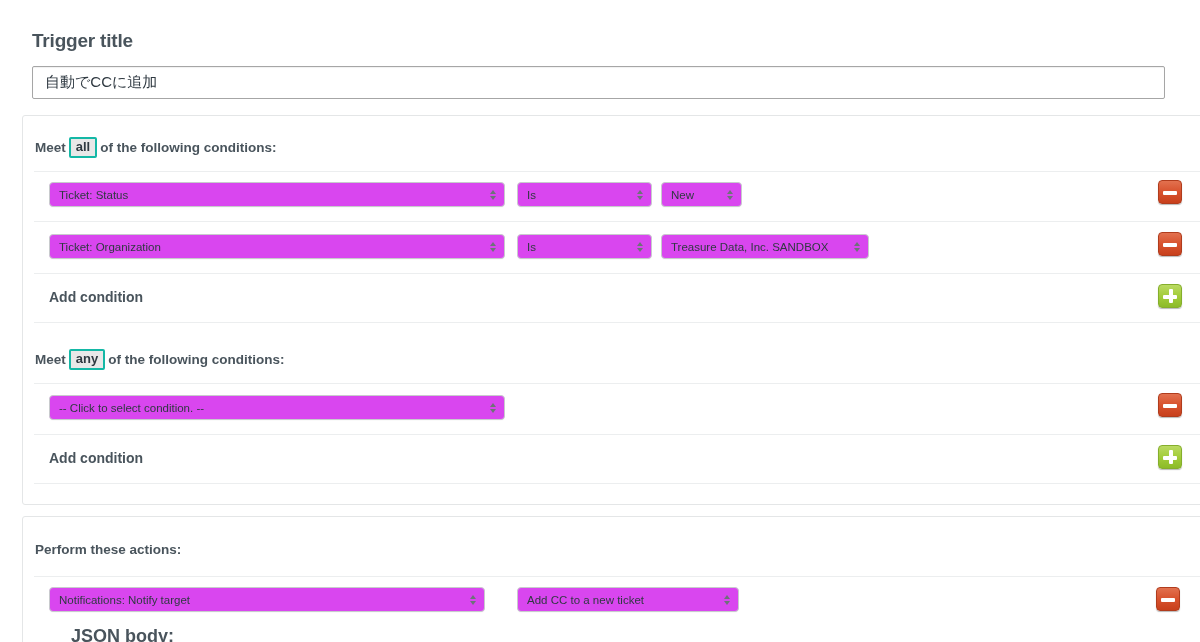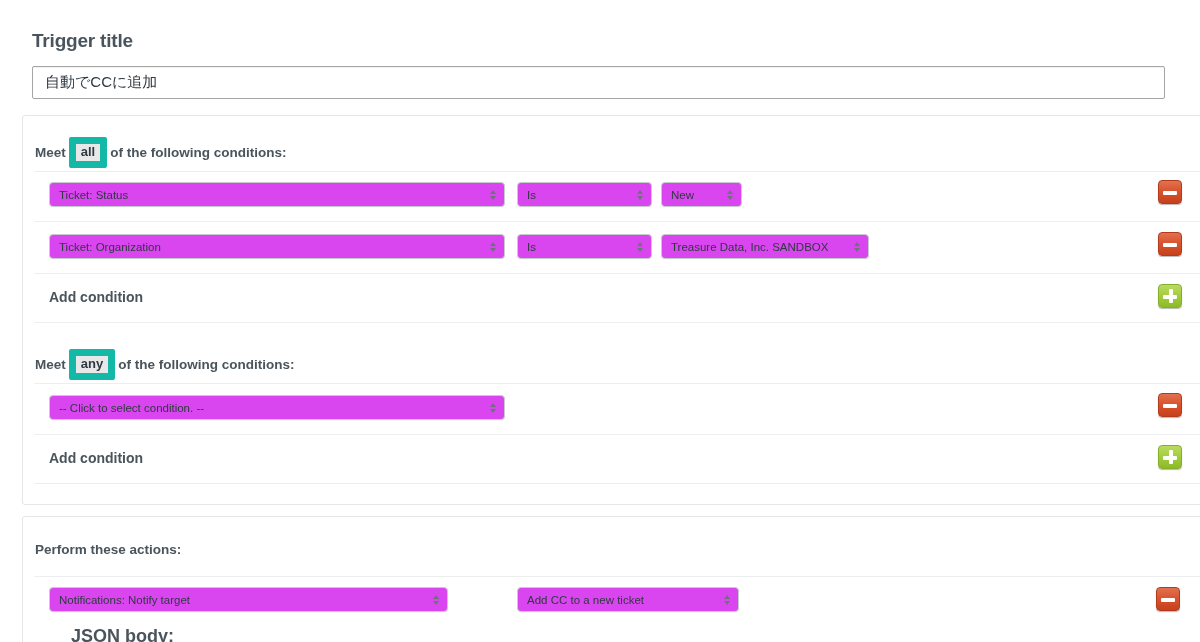--- a/index.html
+++ b/index.html
@@ -43,21 +43,21 @@
   #conditions-panel { left: 22px; top: 115px; width: 1190px; height: 390px; }
   #actions-panel    { left: 22px; top: 516px; width: 1190px; height: 140px; }
 
   .section-heading {
     position: absolute; left: 12px;
     font-size: 13.5px; font-weight: bold; color: #49545c;
     white-space: nowrap;
   }
   .meet-badge {
     display: inline-block;
-    border: 7px solid #14b8a6;
+    border: 2px solid #14b8a6;
     background: #e8e8e8;
     color: #2f3941;
     border-radius: 2px;
     padding: 1px 5px 2px 5px;
     font-size: 13px;
     font-weight: bold;
     margin: 0 3px;
     line-height: 1.1;
     vertical-align: 1px;
   }
@@ -207,21 +207,21 @@
 
     <div class="rowsep" style="top:367px;"></div>
   </div>
 
   <div class="panel" id="actions-panel">
 
     <div class="section-heading" style="top:25px;">Perform these actions:</div>
 
     <div class="rowsep" style="top:59px;"></div>
 
-    <div class="sel" style="left:26px; top:70px; width:399px;">
+    <div class="sel" style="left:26px; top:70px; width:436px;">
       <span class="sel-text">Notifications: Notify target</span>
       <span class="stepper"></span>
     </div>
     <div class="sel" style="left:494px; top:70px; width:222px;">
       <span class="sel-text">Add CC to a new ticket</span>
       <span class="stepper"></span>
     </div>
     <div class="btn-pm btn-minus" style="left:1133px; top:70px;"></div>
 
     <div class="json-label" style="top:109px;">JSON body:</div>

